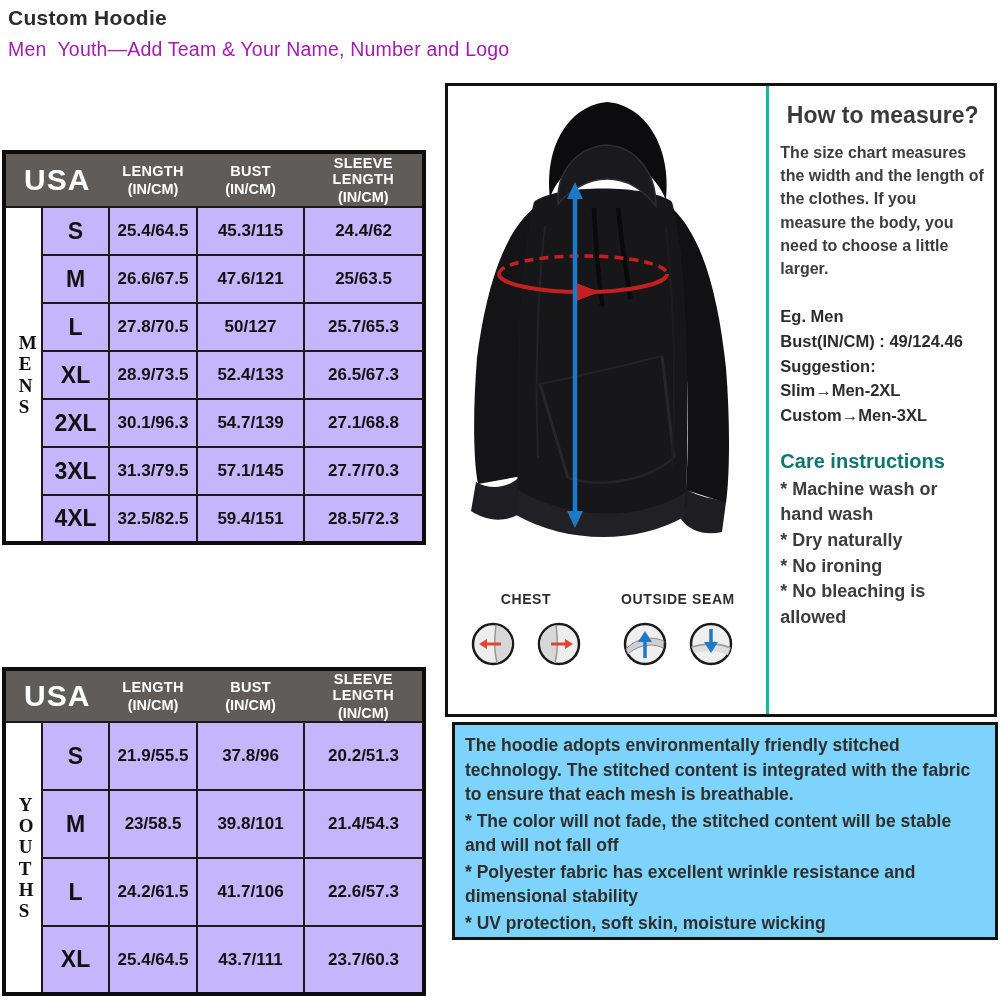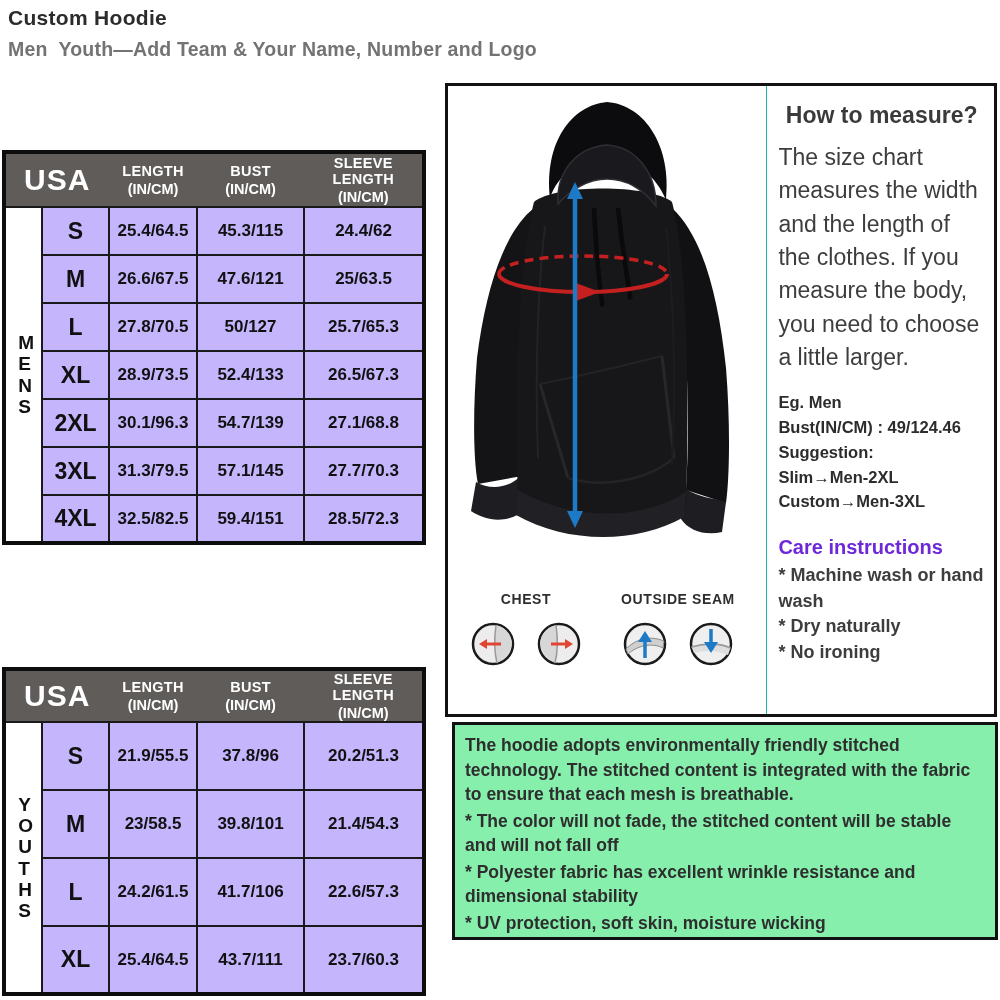--- a/index.html
+++ b/index.html
@@ -2,69 +2,69 @@
 <html><head>
 <meta charset="utf-8">
 <style>
   * { margin:0; padding:0; box-sizing:border-box; }
   html,body { width:1000px; height:1000px; background:#fff; overflow:hidden;
               font-family:"Liberation Sans", sans-serif; }
   .abs { position:absolute; }
 
   
   #page-title { left:8px; top:6px; font-size:21px; font-weight:bold; color:#2b2b2b; letter-spacing:0.3px; }
-  #page-subtitle { left:8px; top:38px; font-size:19.5px; font-weight:bold; color:#737373; white-space:pre; letter-spacing:0.2px; }
+  #page-subtitle { left:8px; top:38px; font-size:19.5px; font-weight:normal; color:#a21caf; white-space:pre; letter-spacing:0.2px; }
 
   
   table.size { border-collapse:collapse; table-layout:fixed; background:#c4b5fd; }
   table.size { border:4px solid #0d0d0d; }
   table.size td { border:2px solid #1a1a1a; text-align:center; vertical-align:middle;
                   font-weight:bold; color:#111; }
   table.size th { background:#5f5c5a; color:#fff; border:1px solid #5f5c5a;
                   border-bottom:2px solid #1a1a1a; font-weight:bold; vertical-align:middle; }
   th .cname { display:block; font-size:14.5px; letter-spacing:0.3px;text-align:center; }
   th .cunit { display:block; font-size:14.5px; margin-top:2px; }
   th.usa { font-size:30px; letter-spacing:1px; }
   td.side { background:#fff; }
   .vert { width:1ch; margin:0 auto; word-break:break-all; line-height:1.12;
-          font-size:19px; font-weight:bold; color:#111; text-align:center; }
+          font-size:19px; font-weight:bold; color:#111; text-align:center;font-family:Liberation Serif, serif; }
   td.sz  { font-size:23px; }
   td.val { font-size:17px; }
   #mens-table   { left:2px;  top:150px; }
   #youths-table { left:2px;  top:667px; }
   #mens-table table   { width:420px; height:395px; }
   #youths-table table { width:420px; height:325px; }
   #mens-table tr.body   { height:48px; }
   #youths-table tr.body { height:68px; }
   #mens-table tr.head   { height:55px; }
   #youths-table tr.head { height:52px; }
 
   
   #main-box { left:445px; top:83px; width:552px; height:634px; border:3px solid #111;
               display:flex; background:#fff; }
   #hoodie-panel { position:relative; width:336px; height:100%; }
-  #measure-panel { width:239px; border-left:1px solid #14b8a6; padding:10px 9px 4px 11px; }
+  #measure-panel { width:239px; border-left:3px solid #14b8a6; padding:10px 9px 4px 11px; }
 
   #measure-heading { text-align:center; font-size:23px; font-weight:bold; color:#3a3a3a; margin:6px 0 12px 0; }
-  #measure-intro { font-size:23px; font-weight:normal; color:#3d3d3d; line-height:1.45; }
-  #measure-example { margin-top:16px; font-size:16.5px; font-weight:bold; color:#2c2c2c; line-height:1.5; }
-  #care-heading { margin-top:22px; font-size:20px; font-weight:bold; color:#6d28d9; }
+  #measure-intro { font-size:16px; font-weight:bold; color:#3d3d3d; line-height:1.45; }
+  #measure-example { margin-top:24px; font-size:16.5px; font-weight:bold; color:#2c2c2c; line-height:1.5; }
+  #care-heading { margin-top:22px; font-size:20px; font-weight:bold; color:#0f766e; }
   #care-list { font-size:18px; font-weight:bold; color:#3d3d3d; line-height:1.42; margin-top:4px; }
   #care-list div, #measure-example div { white-space:normal; }
 
   
   .diagram-group { position:absolute; width:140px; text-align:center; }
   #chest-group { left:8px;  top:505px; }
   #seam-group  { left:160px; top:505px; }
   .diagram-label { font-size:14px; font-weight:bold; color:#2e2e2e; letter-spacing:0.6px; margin-bottom:14px; }
   .icon-row { display:flex; justify-content:center; gap:20px; }
 
   
   #features-box { left:452px; top:722px; width:546px; height:218px; border:3px solid #111;
-                  padding:8px 8px 6px 10px; background:#86efac; }
+                  padding:8px 8px 6px 10px; background:#7dd3fc; }
   #features-box p { font-size:17.5px; font-weight:bold; color:#2e2e2e; line-height:1.4; margin-bottom:2px; }
 </style>
 </head>
 <body>
 
 <div class="abs" id="page-title">Custom Hoodie</div>
 <div class="abs" id="page-subtitle">Men  Youth—Add Team &amp; Your Name, Number and Logo</div>
 
 <div class="abs" id="mens-table">
   <table class="size">
@@ -288,20 +288,21 @@
       <div>Bust(IN/CM) : 49/124.46</div>
       <div>Suggestion:</div>
       <div>Slim→Men-2XL</div>
       <div>Custom→Men-3XL</div>
     </div>
     <div id="care-heading">Care instructions</div>
     <div id="care-list">
       <div>* Machine wash or hand wash</div>
       <div>* Dry naturally</div>
       <div>* No ironing</div>
+      <div>* No bleaching is allowed</div>
     </div>
   </div>
 </div>
 
 <div class="abs" id="features-box">
   <p>The hoodie adopts environmentally friendly stitched technology. The stitched content is integrated with the fabric to ensure that each mesh is breathable.</p>
   <p>* The color will not fade, the stitched content will be stable and will not fall off</p>
   <p>* Polyester fabric has excellent wrinkle resistance and dimensional stability</p>
   <p>* UV protection, soft skin, moisture wicking</p>
 </div>

